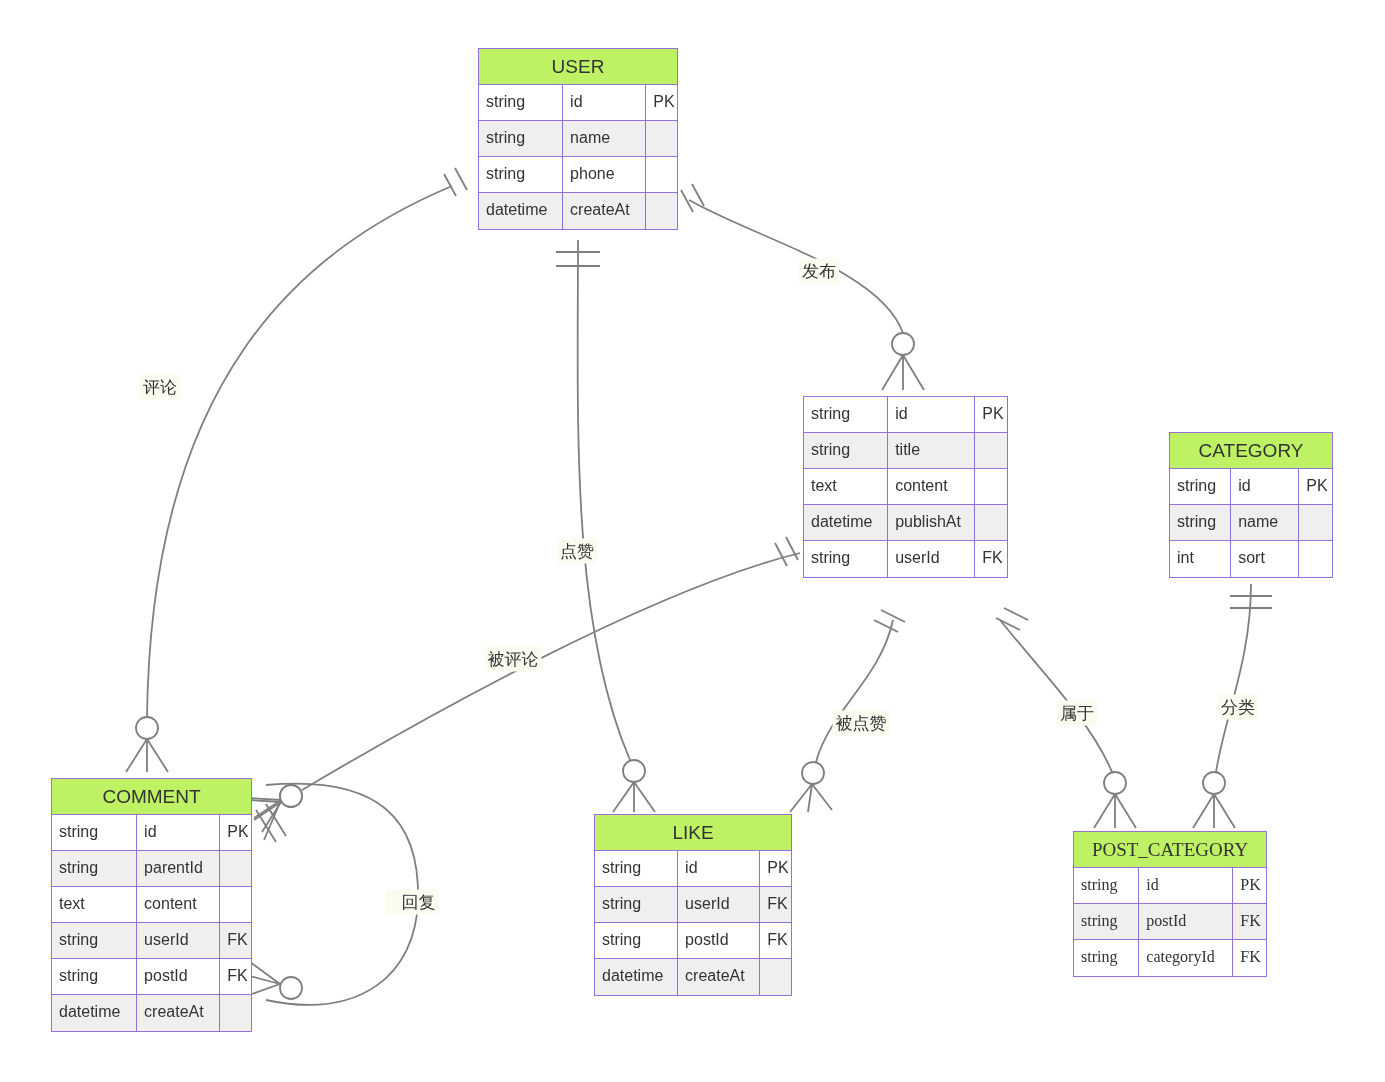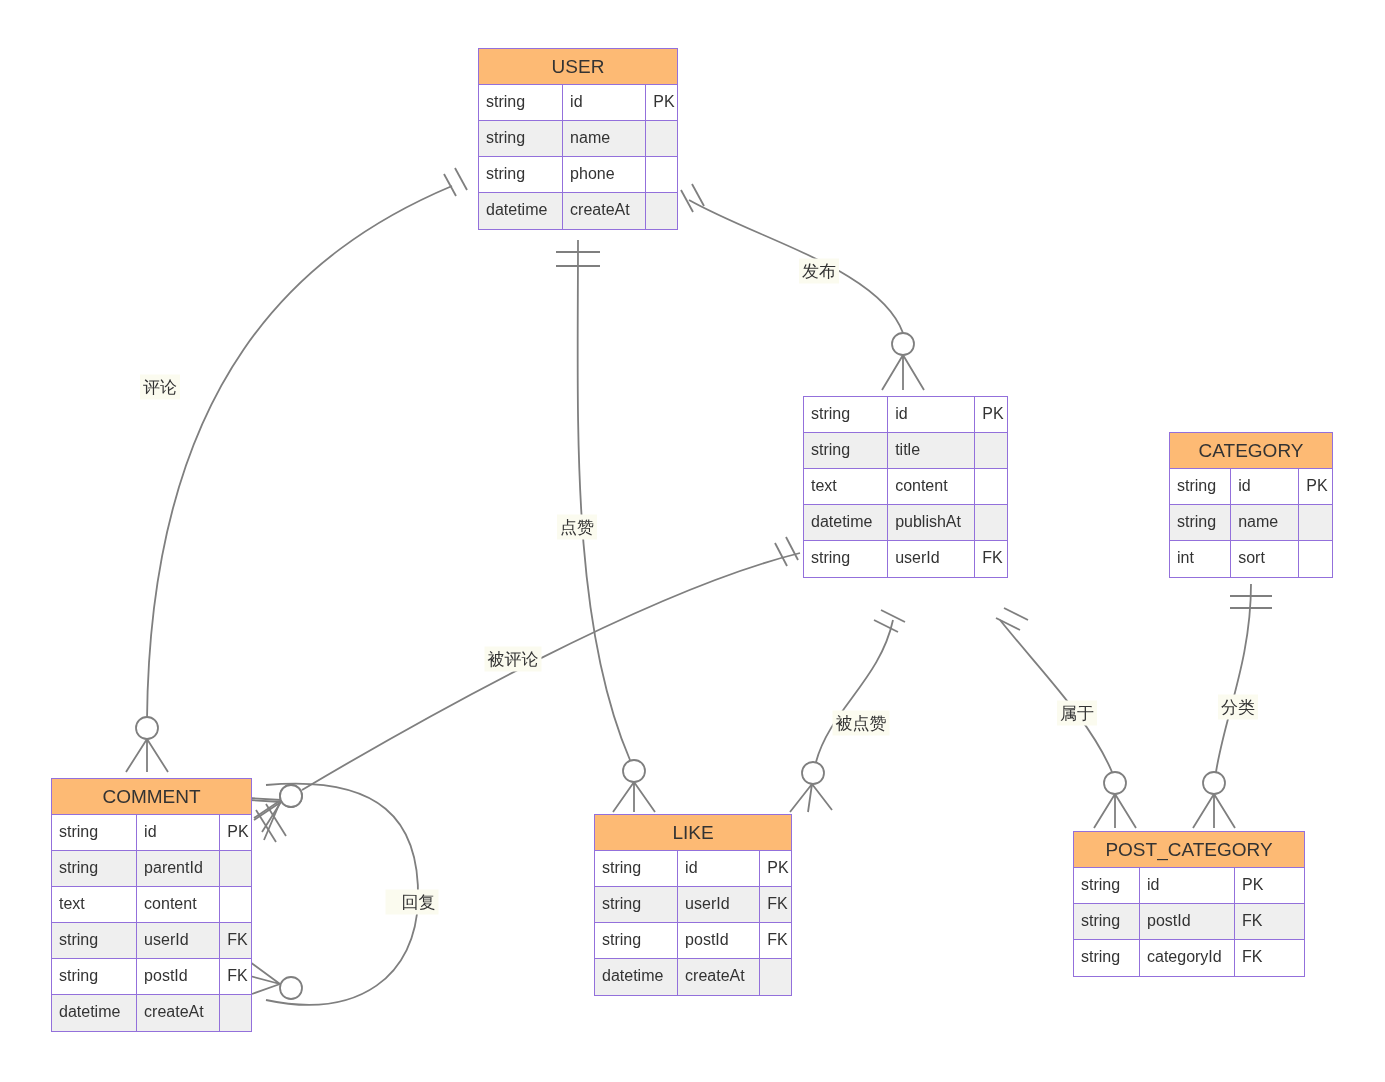--- a/index.html
+++ b/index.html
@@ -51,21 +51,21 @@
     white-space: nowrap;
     font-family: "DejaVu Sans", "Liberation Sans", sans-serif;
   }
   .entity {
     position: absolute;
     border: 1.4px solid #9370db;
     background: #ffffff;
     box-sizing: border-box;
   }
   .entity-title {
-    background: #fdba74;
+    background: #bef264;
     border-bottom: 1.4px solid #9370db;
     text-align: center;
     font-size: 19px;
     color: #333333;
     line-height: 36px;
     height: 36px;
     box-sizing: border-box;
     white-space: nowrap;
   }
   .attr-row {
@@ -165,21 +165,21 @@
       <line class="marker-line" x1="256" y1="810" x2="276" y2="842"></line>
       <line class="marker-line" x1="266" y1="804" x2="286" y2="836"></line>
       <circle class="marker-circle" cx="291" cy="988" r="11"></circle>
       <path class="marker-line" d="M 280,984 L 250,962 M 280,984 L 250,976 M 280,984 L 252,994"></path>
     </g>
 
   </svg>
 
   <div class="rel-label" style="left:160px; top:387px;">评论</div>
   <div class="rel-label" style="left:819px; top:271px;">发布</div>
-  <div class="rel-label" style="left:577px; top:527px;">点赞</div>
+  <div class="rel-label" style="left:577px; top:551px;">点赞</div>
   <div class="rel-label" style="left:513px; top:659px;">被评论</div>
   <div class="rel-label" style="left:861px; top:723px;">被点赞</div>
   <div class="rel-label" style="left:1077px; top:713px;text-align:center;">属于</div>
   <div class="rel-label" style="left:1238px; top:707px;">分类</div>
   <div class="rel-label" style="left:412px; top:902px;padding-left:16px;">回复</div>
 
   <div id="entities-layer">
       <div class="entity" style="left: 478px; top: 48px; width: 200px;">
         <div class="entity-title">USER</div>
         <div class="attr-row">
@@ -297,21 +297,21 @@
           <div class="attr-cell" style="width: 84px;">string</div>
           <div class="attr-cell" style="width: 83px;">postId</div>
           <div class="attr-cell key" style="width: 31px;">FK</div>
         </div>
         <div class="attr-row alt">
           <div class="attr-cell" style="width: 84px;">datetime</div>
           <div class="attr-cell" style="width: 83px;">createAt</div>
           <div class="attr-cell key" style="width: 31px;"></div>
         </div>
       </div>
-      <div class="entity" style="left: 1073px; top: 831px; width: 232px;">
+      <div class="entity" style="left: 1073px; top: 831px; width: 194px; font-family: Liberation Serif, serif;">
         <div class="entity-title">POST_CATEGORY</div>
         <div class="attr-row">
           <div class="attr-cell" style="width: 66px;">string</div>
           <div class="attr-cell" style="width: 95px;">id</div>
           <div class="attr-cell key" style="width: 33px;">PK</div>
         </div>
         <div class="attr-row alt">
           <div class="attr-cell" style="width: 66px;">string</div>
           <div class="attr-cell" style="width: 95px;">postId</div>
           <div class="attr-cell key" style="width: 33px;">FK</div>

